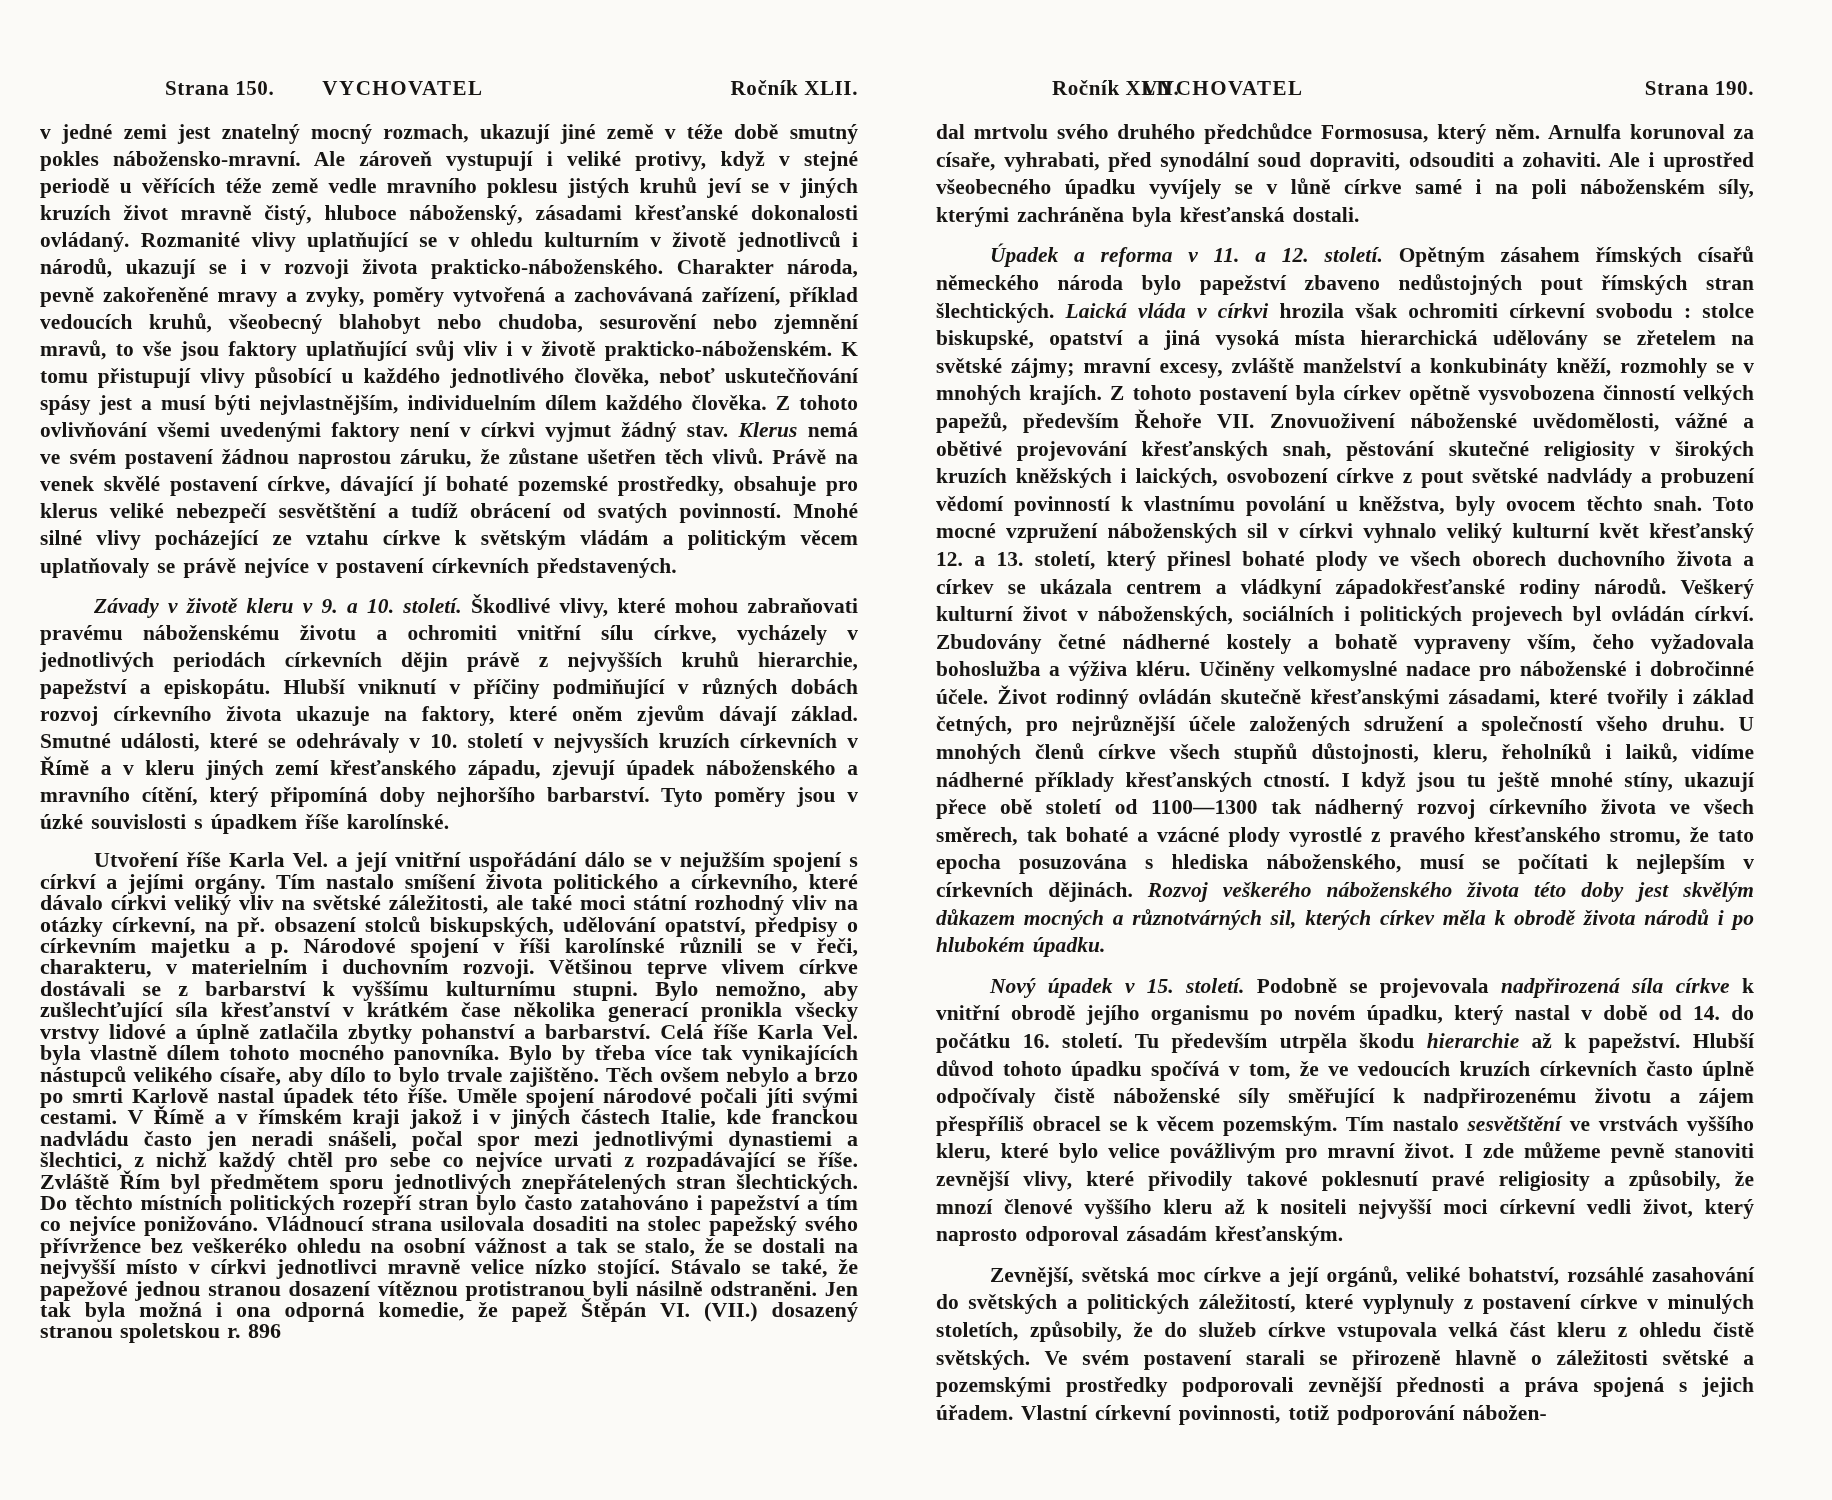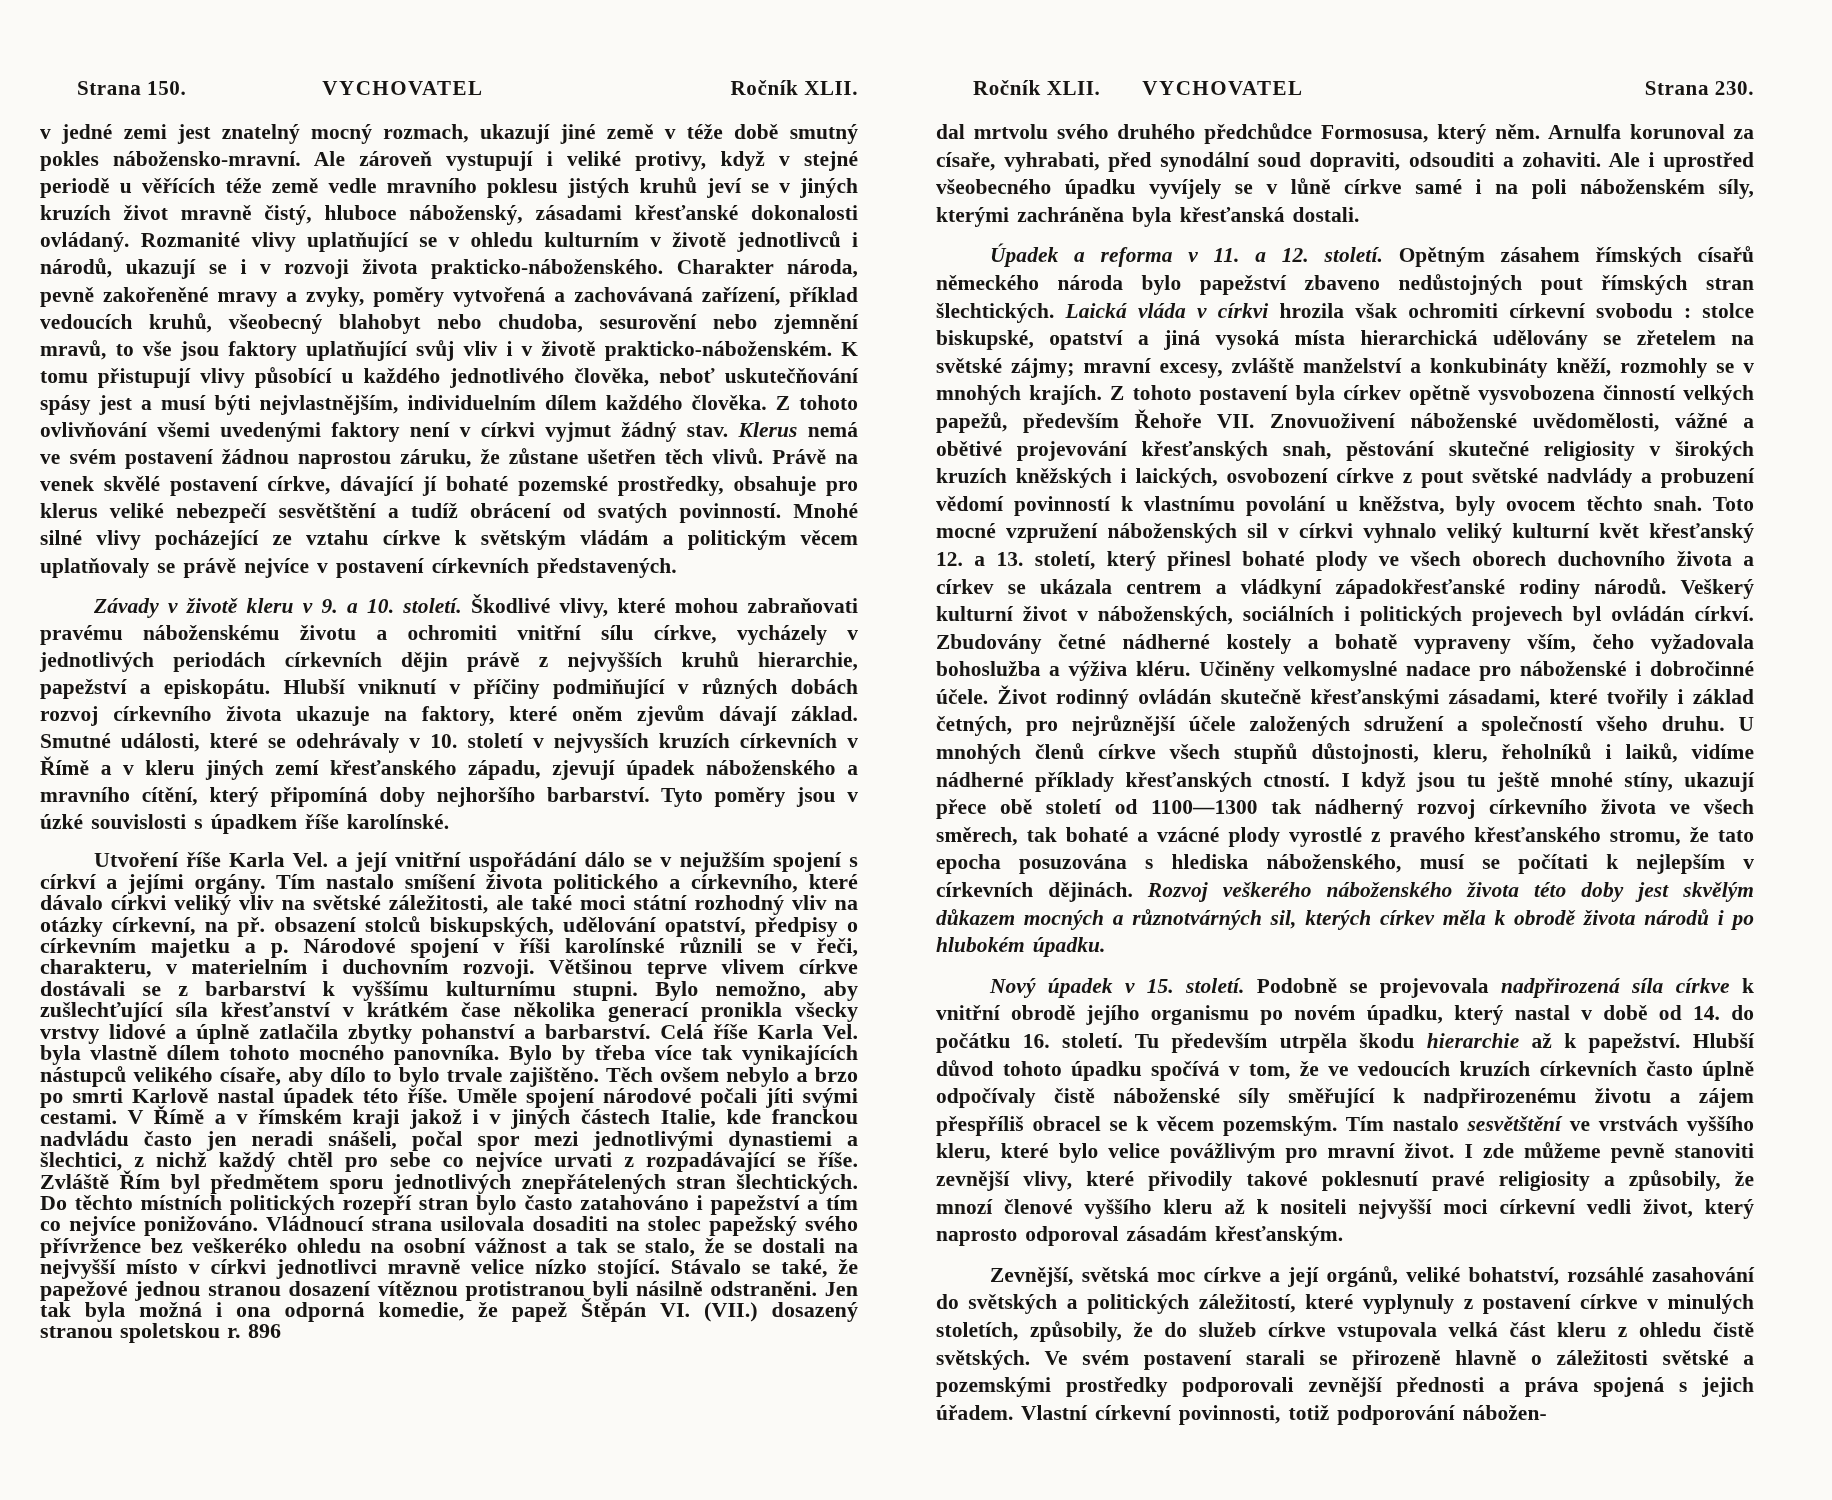--- a/index.html
+++ b/index.html
@@ -11,21 +11,21 @@
   }
   .page{position:absolute;top:76px;width:818px;}
   .page.left{left:40px;}
   .page.right{left:936px;}
 
   .page-header{
     display:grid;grid-template-columns:1fr auto 1fr;align-items:baseline;
     font-weight:bold;font-size:21px;letter-spacing:0.6px;
     margin-bottom:18px;white-space:nowrap;
   }
-  .page-header .h-left{text-align:left;margin-left:37px;}
+  .page-header .h-left{text-align:center;margin-left:37px;}
   .page-header .h-center{text-align:center;letter-spacing:1.5px;margin-left:12px;}
   .page-header .h-right{text-align:right;}
   .page.left  .h-center{transform:translateX(-52px);}
   .page.right .h-center{transform:translateX(-128px);}
 
   .text-block p{
     margin:0 0 13px 0;
     text-align:justify;
     font-size:21.4px;line-height:27.1px;
     font-weight:bold;
@@ -50,21 +50,21 @@
       <p class=""><span>v jedné zemi jest znatelný mocný rozmach, ukazují jiné země v téže době smutný pokles nábožensko-mravní. Ale zároveň vystupují i veliké protivy, když v stejné periodě u věřících téže země vedle mravního poklesu jistých kruhů jeví se v jiných kruzích život mravně čistý, hluboce náboženský, zásadami křesťanské dokonalosti ovládaný. Rozmanité vlivy uplatňující se v ohledu kulturním v životě jednotlivců i národů, ukazují se i v rozvoji života prakticko-náboženského. Charakter národa, pevně zakořeněné mravy a zvyky, poměry vytvořená a zachovávaná zařízení, příklad vedoucích kruhů, všeobecný blahobyt nebo chudoba, sesurovění nebo zjemnění mravů, to vše jsou faktory uplatňující svůj vliv i v životě prakticko-náboženském. K tomu přistupují vlivy působící u každého jednotlivého člověka, neboť uskutečňování spásy jest a musí býti nejvlastnějším, individuelním dílem každého člověka. Z tohoto ovlivňování všemi uvedenými faktory není v církvi vyjmut žádný stav. </span><span class="it">Klerus</span><span> nemá ve svém postavení žádnou naprostou záruku, že zůstane ušetřen těch vlivů. Právě na venek skvělé postavení církve, dávající jí bohaté pozemské prostředky, obsahuje pro klerus veliké nebezpečí sesvětštění a tudíž obrácení od svatých povinností. Mnohé silné vlivy pocházející ze vztahu církve k světským vládám a politickým věcem uplatňovaly se právě nejvíce v postavení církevních představených.</span></p>
       <p class="indent"><span class="it">Závady v životě kleru v 9. a 10. století.</span><span> Škodlivé vlivy, které mohou zabraňovati pravému náboženskému životu a ochromiti vnitřní sílu církve, vycházely v jednotlivých periodách církevních dějin právě z nejvyšších kruhů hierarchie, papežství a episkopátu. Hlubší vniknutí v příčiny podmiňující v různých dobách rozvoj církevního života ukazuje na faktory, které oněm zjevům dávají základ. Smutné události, které se odehrávaly v 10. století v nejvysších kruzích církevních v Římě a v kleru jiných zemí křesťanského západu, zjevují úpadek náboženského a mravního cítění, který připomíná doby nejhoršího barbarství. Tyto poměry jsou v úzké souvislosti s úpadkem říše karolínské.</span></p>
       <p class="indent small"><span>Utvoření říše Karla Vel. a její vnitřní uspořádání dálo se v nejužším spojení s církví a jejími orgány. Tím nastalo smíšení života politického a církevního, které dávalo církvi veliký vliv na světské záležitosti, ale také moci státní rozhodný vliv na otázky církevní, na př. obsazení stolců biskupských, udělování opatství, předpisy o církevním majetku a p. Národové spojení v říši karolínské různili se v řeči, charakteru, v materielním i duchovním rozvoji. Většinou teprve vlivem církve dostávali se z barbarství k vyššímu kulturnímu stupni. Bylo nemožno, aby zušlechťující síla křesťanství v krátkém čase několika generací pronikla všecky vrstvy lidové a úplně zatlačila zbytky pohanství a barbarství. Celá říše Karla Vel. byla vlastně dílem tohoto mocného panovníka. Bylo by třeba více tak vynikajících nástupců velikého císaře, aby dílo to bylo trvale zajištěno. Těch ovšem nebylo a brzo po smrti Karlově nastal úpadek této říše. Uměle spojení národové počali jíti svými cestami. V Římě a v římském kraji jakož i v jiných částech Italie, kde franckou nadvládu často jen neradi snášeli, počal spor mezi jednotlivými dynastiemi a šlechtici, z nichž každý chtěl pro sebe co nejvíce urvati z rozpadávající se říše. Zvláště Řím byl předmětem sporu jednotlivých znepřátelených stran šlechtických. Do těchto místních politických rozepří stran bylo často zatahováno i papežství a tím co nejvíce ponižováno. Vládnoucí strana usilovala dosaditi na stolec papežský svého přívržence bez veškeréko ohledu na osobní vážnost a tak se stalo, že se dostali na nejvyšší místo v církvi jednotlivci mravně velice nízko stojící. Stávalo se také, že papežové jednou stranou dosazení vítěznou protistranou byli násilně odstraněni. Jen tak byla možná i ona odporná komedie, že papež Štěpán VI. (VII.) dosazený stranou spoletskou r. 896</span></p>
     </div>
 </section>
 
 <section class="page right">
   <header class="page-header">
     <span class="h-left">Ročník XLII.</span>
     <span class="h-center">VYCHOVATEL</span>
-    <span class="h-right">Strana 230.</span>
+    <span class="h-right">Strana 190.</span>
   </header>
   <div class="text-block">
       <p class=""><span>dal mrtvolu svého druhého předchůdce Formosusa, který něm. Arnulfa korunoval za císaře, vyhrabati, před synodální soud dopraviti, odsouditi a zohaviti. Ale i uprostřed všeobecného úpadku vyvíjely se v lůně církve samé i na poli náboženském síly, kterými zachráněna byla křesťanská dostali.</span></p>
       <p class="indent"><span class="it">Úpadek a reforma v 11. a 12. století.</span><span> Opětným zásahem římských císařů německého národa bylo papežství zbaveno nedůstojných pout římských stran šlechtických. </span><span class="it">Laická vláda v církvi</span><span> hrozila však ochromiti církevní svobodu : stolce biskupské, opatství a jiná vysoká místa hierarchická udělovány se zřetelem na světské zájmy; mravní excesy, zvláště manželství a konkubináty kněží, rozmohly se v mnohých krajích. Z tohoto postavení byla církev opětně vysvobozena činností velkých papežů, především Řehoře VII. Znovuoživení náboženské uvědomělosti, vážné a obětivé projevování křesťanských snah, pěstování skutečné religiosity v širokých kruzích kněžských i laických, osvobození církve z pout světské nadvlády a probuzení vědomí povinností k vlastnímu povolání u kněžstva, byly ovocem těchto snah. Toto mocné vzpružení náboženských sil v církvi vyhnalo veliký kulturní květ křesťanský 12. a 13. století, který přinesl bohaté plody ve všech oborech duchovního života a církev se ukázala centrem a vládkyní západokřesťanské rodiny národů. Veškerý kulturní život v náboženských, sociálních i politických projevech byl ovládán církví. Zbudovány četné nádherné kostely a bohatě vypraveny vším, čeho vyžadovala bohoslužba a výživa kléru. Učiněny velkomyslné nadace pro náboženské i dobročinné účele. Život rodinný ovládán skutečně křesťanskými zásadami, které tvořily i základ četných, pro nejrůznější účele založených sdružení a společností všeho druhu. U mnohých členů církve všech stupňů důstojnosti, kleru, řeholníků i laiků, vidíme nádherné příklady křesťanských ctností. I když jsou tu ještě mnohé stíny, ukazují přece obě století od 1100—1300 tak nádherný rozvoj církevního života ve všech směrech, tak bohaté a vzácné plody vyrostlé z pravého křesťanského stromu, že tato epocha posuzována s hlediska náboženského, musí se počítati k nejlepším v církevních dějinách. </span><span class="it">Rozvoj veškerého náboženského života této doby jest skvělým důkazem mocných a různotvárných sil, kterých církev měla k obrodě života národů i po hlubokém úpadku.</span></p>
       <p class="indent"><span class="it">Nový úpadek v 15. století.</span><span> Podobně se projevovala </span><span class="it">nadpřirozená síla církve</span><span> k vnitřní obrodě jejího organismu po novém úpadku, který nastal v době od 14. do počátku 16. století. Tu především utrpěla škodu </span><span class="it">hierarchie</span><span> až k papežství. Hlubší důvod tohoto úpadku spočívá v tom, že ve vedoucích kruzích církevních často úplně odpočívaly čistě náboženské síly směřující k nadpřirozenému životu a zájem přespříliš obracel se k věcem pozemským. Tím nastalo </span><span class="it">sesvětštění</span><span> ve vrstvách vyššího kleru, které bylo velice povážlivým pro mravní život. I zde můžeme pevně stanoviti zevnější vlivy, které přivodily takové poklesnutí pravé religiosity a způsobily, že mnozí členové vyššího kleru až k nositeli nejvyšší moci církevní vedli život, který naprosto odporoval zásadám křesťanským.</span></p>
       <p class="indent"><span>Zevnější, světská moc církve a její orgánů, veliké bohatství, rozsáhlé zasahování do světských a politických záležitostí, které vyplynuly z postavení církve v minulých stoletích, způsobily, že do služeb církve vstupovala velká část kleru z ohledu čistě světských. Ve svém postavení starali se přirozeně hlavně o záležitosti světské a pozemskými prostředky podporovali zevnější přednosti a práva spojená s jejich úřadem. Vlastní církevní povinnosti, totiž podporování nábožen-</span></p>
     </div>
 </section>
 
 </body></html>

